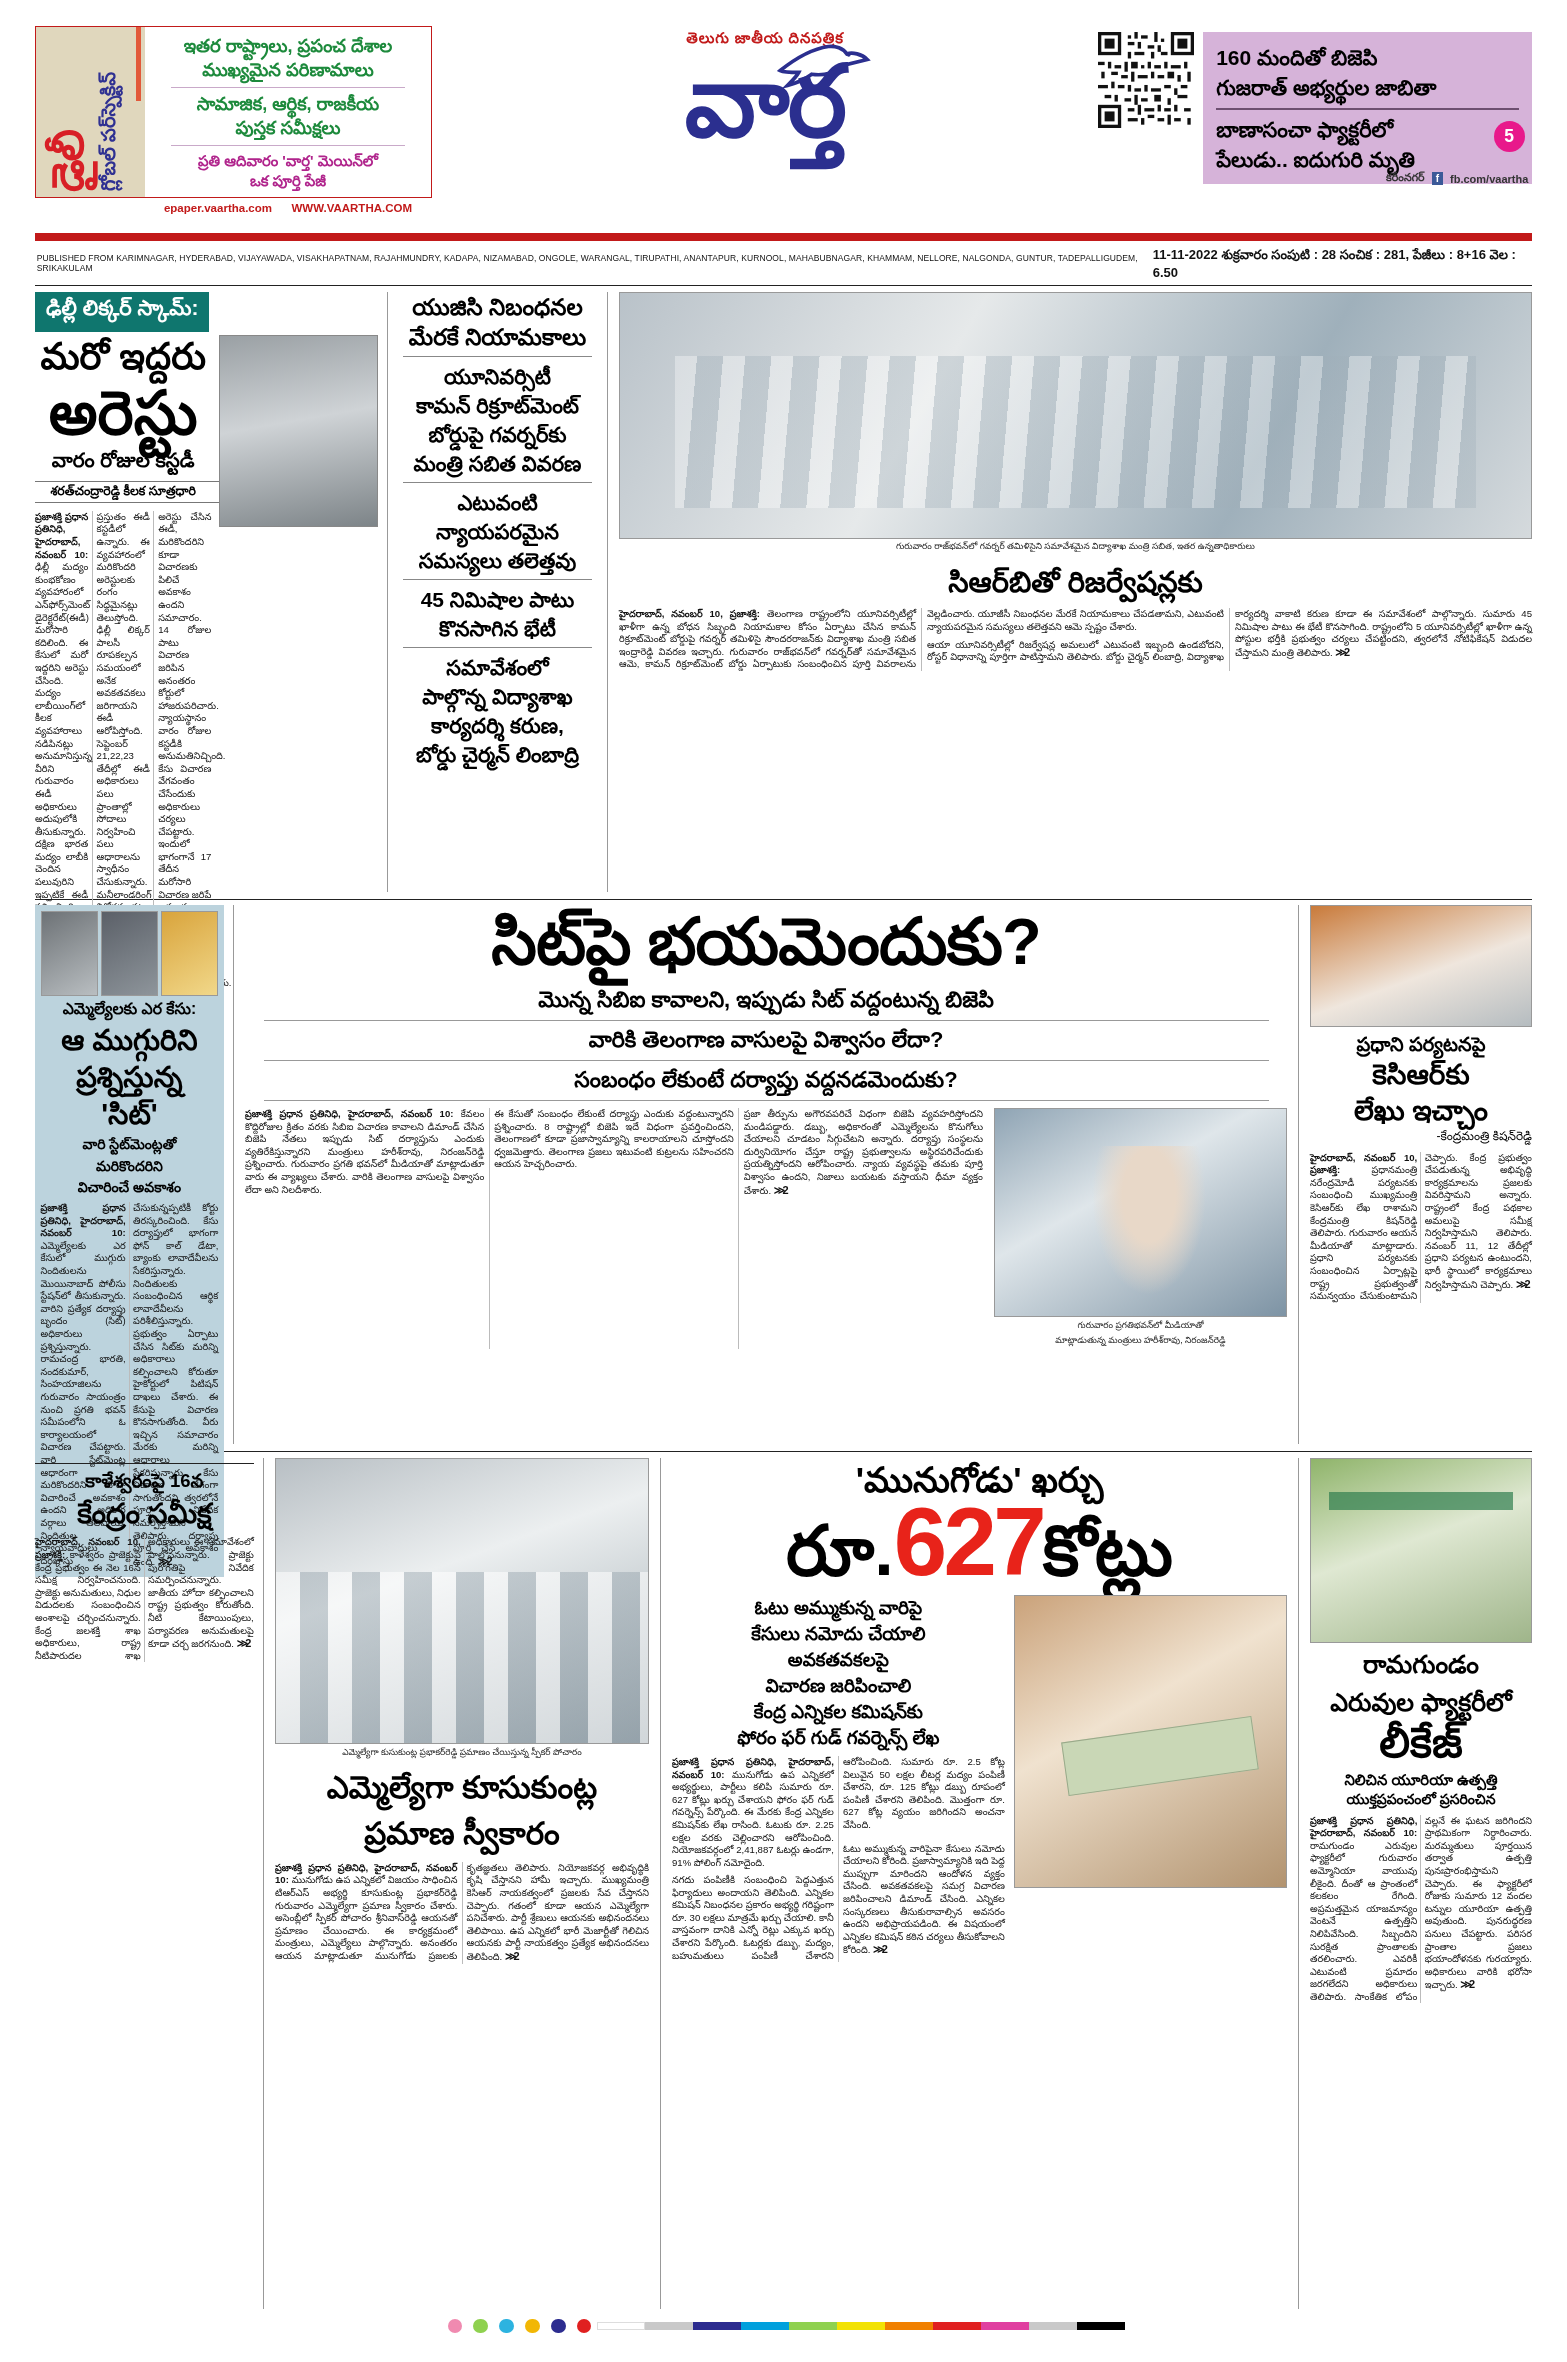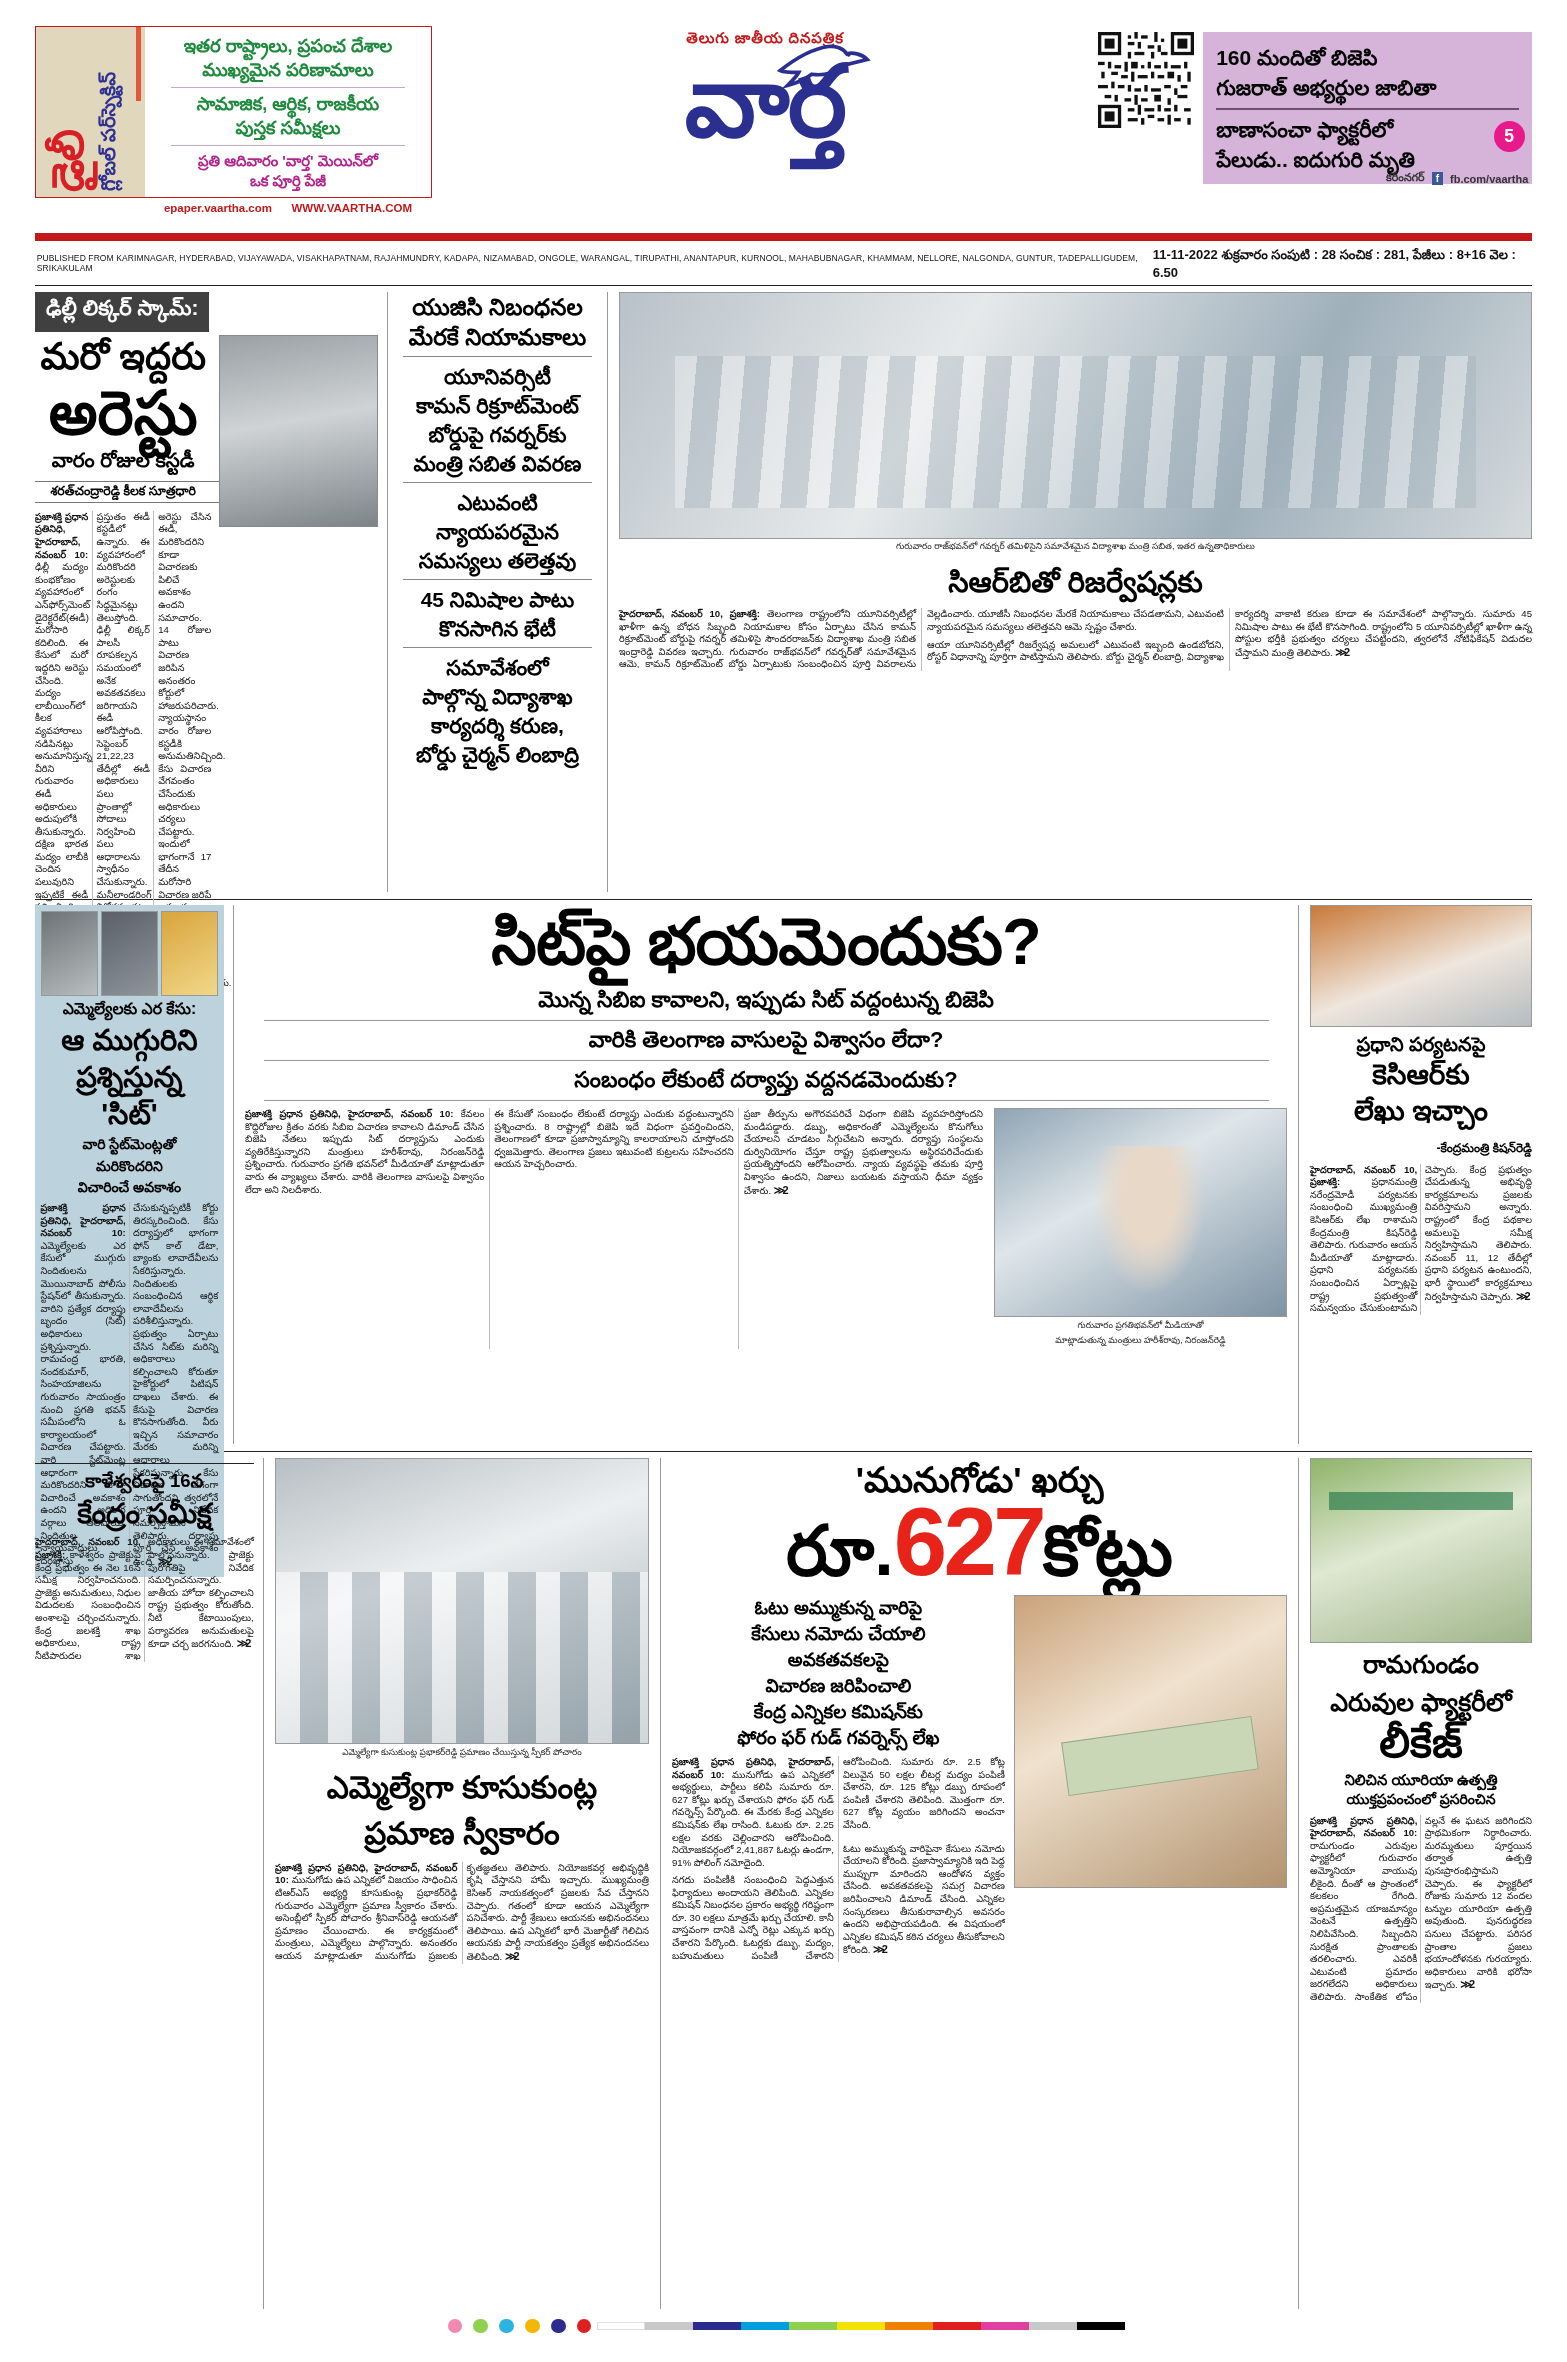--- a/index.html
+++ b/index.html
@@ -105,21 +105,21 @@
   }
   .lead { font-weight: bold; }
   .cont { color:#111; font-weight:bold; font-size: 11px; }
   .cont .arrow { letter-spacing:-2.8px; }
   .caption { font-size: 8.9px; text-align: center; color: #222; padding: 2.8px 3.7px; }
 
   
   .top-section { display: flex; margin-top: 5.5px; height: 600px; }
   .ts-left { width: 353px; padding-right: 9.2px; }
   .redlabel {
-    background: #404040; color: #fff; font-weight: bold;
+    background: #0f766e; color: #fff; font-weight: bold;
     font-size: 21px; padding: 4.6px 11px 6.5px 11px; display: inline-block;
   }
   .ts-left .hl1 { font-size: 37px; font-weight: bold; line-height: 44px; text-align:center; margin-top: 3.7px;}
   .ts-left .hl2 { font-size: 61px; font-weight: bold; line-height: 68px; text-align:center; }
   .ts-left .hl3 { font-size: 20px; font-weight: bold; text-align:center; margin-top:1.8px;}
   .ts-left .hl4 { font-size: 12.5px; font-weight: bold; text-align:center;
                   border-top:0.9px solid #777; border-bottom:0.9px solid #777; margin-top:3.7px; padding:1.8px 0;}
   .portrait {
     float: right; width: 159px; height: 192px; margin: 3.7px 0 3.7px 7.4px;
     background: linear-gradient(170deg,#9aa0a4,#cfd3d6 45%,#7d8488);
@@ -180,21 +180,21 @@
   }
   .harish-photo:after{
     content:""; position:absolute; left:30%; top:18%; width:46%; height:80%;
     background: radial-gradient(ellipse at 50% 30%, #e8d8c8 0 28%, rgba(255,255,255,0) 60%);
   }
 
   .ms-right { width: 233px; padding-left: 11px; }
   .kr-photo { width:100%; height:122px; background:linear-gradient(160deg,#c97a3a,#efe6dd 55%,#b5bcc0); border:0.9px solid #999;}
   .ms-right .k { text-align:center; font-size:19.4px; font-weight:bold; line-height:26px; margin-top:3.7px;}
   .ms-right .h { text-align:center; font-size:28px; font-weight:bold; line-height:36px;}
-  .ms-right .credit { text-align:right; font-size:12px; font-weight:bold; margin-top:12px;}
+  .ms-right .credit { text-align:right; font-size:12px; font-weight:normal; margin-top:0;}
   .ms-right .cols { column-count:2; column-gap:7.4px; column-rule:0.9px solid #bbb; margin-top:5.5px;}
 
   
   .bot-section { display:flex; margin-top: 7.4px; border-top: 1.8px solid #222; padding-top: 5.5px; height: 858px; }
   .bs-left { width: 229px; padding-right: 9.2px; }
   .bs-left .rule2 { border-top:1.8px solid #222; margin: 5.5px 0; }
   .bs-left .h1 { text-align:center; font-size:18.5px; font-weight:bold; margin-top:3.7px;}
   .bs-left .h2 { text-align:center; font-size:28px; font-weight:bold; line-height:35px;}
   .bs-left .cols { column-count:2; column-gap:7.4px; column-rule:0.9px solid #bbb; margin-top:5.5px;}
 

